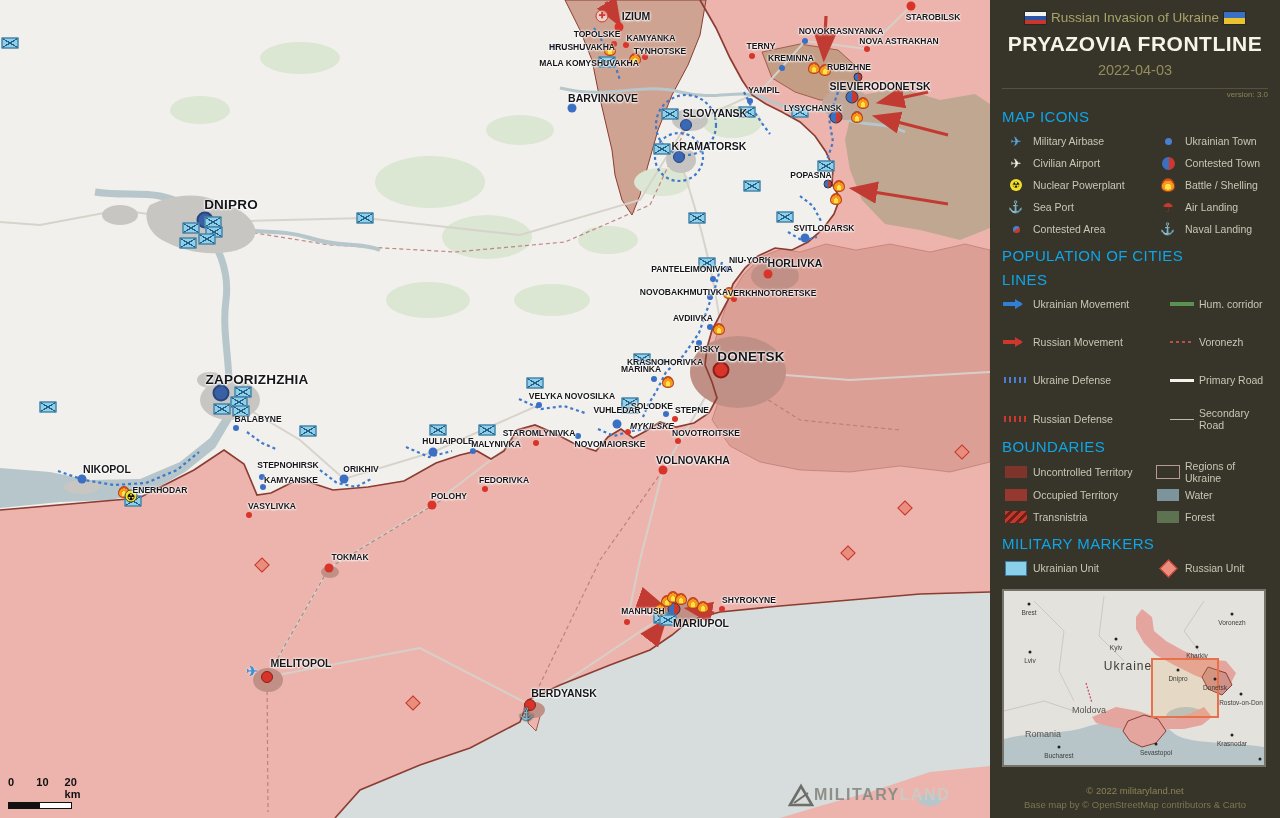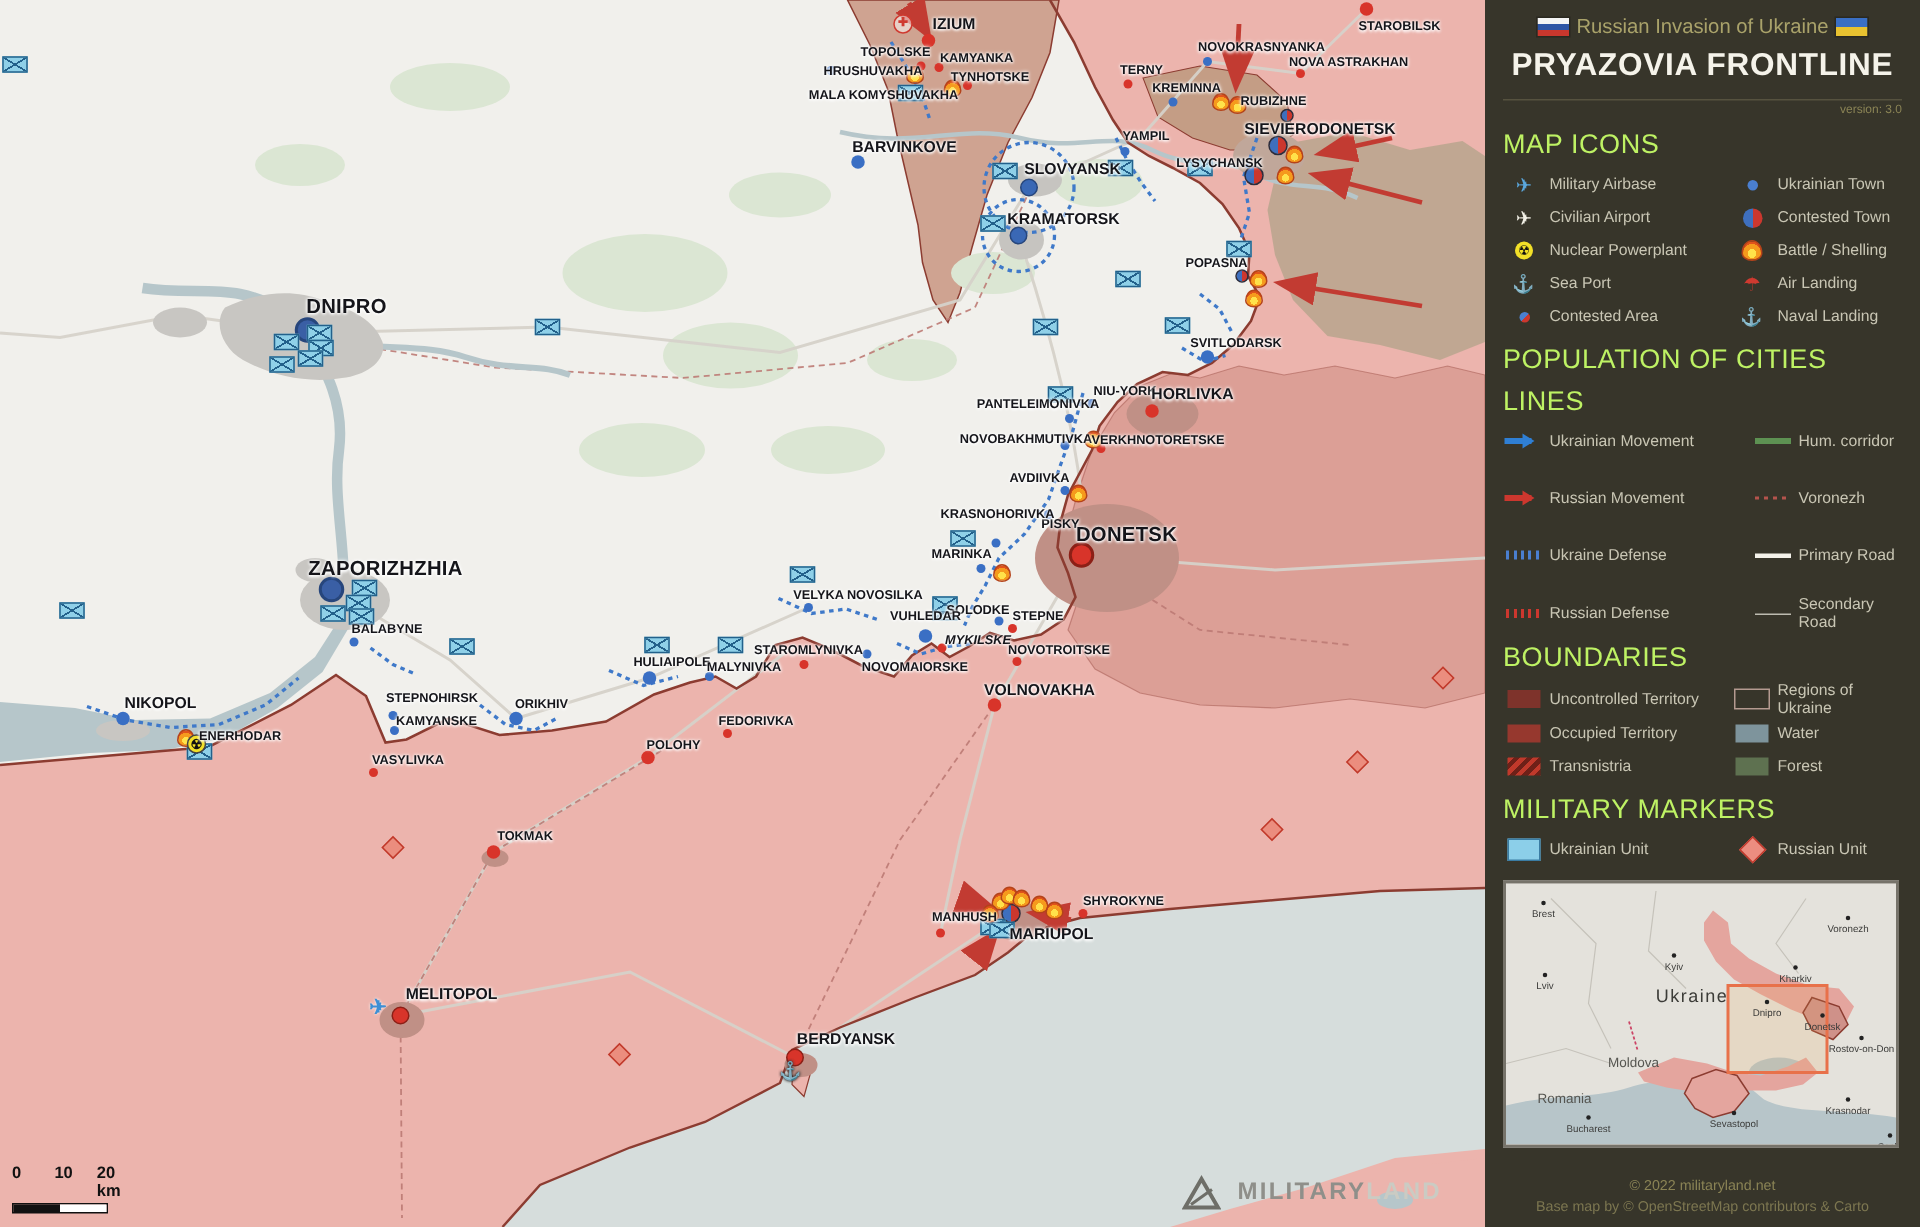--- a/index.html
+++ b/index.html
@@ -43,35 +43,35 @@
   .mi.airdrop::before{content:"✚";color:#cf3a30;font-size:8px;display:block;text-align:center;line-height:10px;}
   
   .scalebar{position:absolute;left:8px;top:776px;z-index:6;color:#111;font-size:11px;font-weight:bold;}
   .scalebar .nums{display:flex;width:86px;}
   .scalebar .nums span:nth-child(1){width:30px;} .scalebar .nums span:nth-child(2){width:30px;}
   .scalebar .bar{margin-top:2px;width:64px;height:7px;border:1px solid #111;display:flex;}
   .scalebar .bar i{flex:1;background:#111;} .scalebar .bar b{flex:1;background:#fff;}
   
   .watermark{position:absolute;left:533px;top:763px;z-index:7;display:flex;align-items:center;gap:10px;color:#fff;
      font-size:33px;font-weight:bold;text-shadow:0 2px 4px rgba(90,90,90,.55);opacity:.96;}
-  .ml-logo{position:absolute;left:788px;top:783px;z-index:7;display:flex;align-items:center;gap:11px;}
+  .ml-logo{position:absolute;left:788px;top:783px;z-index:7;display:flex;align-items:center;gap:0;}
   .ml-logo .brand{font-size:16px;font-weight:bold;letter-spacing:1.5px;color:#8f8f8a;}
   .ml-logo .brand .lt{color:#cbcbc3;}
   
   .sidebar{width:290px;height:818px;background:#37352a;flex:none;color:#c9c6b4;padding:8px 12px 6px 12px;display:flex;flex-direction:column;}
   .sb-sub{display:flex;align-items:center;justify-content:center;gap:4px;margin-top:2px;}
   .sb-sub .t{color:#a9a26a;font-size:13.5px;}
   .flag{width:23px;height:14px;border:1px solid #2a2920;flex:none;}
   .flag.ru{background:linear-gradient(180deg,#f4f4f4 0 33%,#2d55a5 33% 66%,#c8372d 66% 100%);}
   .flag.ua{background:linear-gradient(180deg,#3a6fc4 0 50%,#e8c230 50% 100%);}
   .sb-title{text-align:center;color:#f5f3ea;font-size:21px;font-weight:bold;letter-spacing:.5px;margin-top:7px;}
   .sb-date{text-align:center;color:#948d5b;font-size:14.5px;margin-top:6px;}
   .sb-div{border-top:1px solid #56523f;margin:10px 0 1px 0;}
   .sb-version{text-align:right;font-size:8px;color:#8a8355;margin-bottom:2px;}
-  .sec-title{color:#bef264;font-size:18px;letter-spacing:.4px;margin:7px 0 5px 0;}
+  .sec-title{color:#0ea5e9;font-size:15px;letter-spacing:.4px;margin:7px 0 5px 0;}
   .legend-grid{display:grid;grid-template-columns:150px 1fr;grid-auto-flow:column;column-gap:2px;row-gap:0;}
   .li{display:flex;align-items:center;min-height:22px;}
   .li .lt{font-size:10.5px;color:#c9c6b4;}
   .ic{width:28px;height:16px;display:inline-flex;align-items:center;justify-content:center;flex:none;margin-right:3px;position:relative;}
   .ic-airbase::before{content:"✈";color:#5aa7dd;font-size:13px;}
   .ic-airport::before{content:"✈";color:#f2f0e6;font-size:13px;}
   .ic-nuclear::before{content:"☢";color:#111;font-size:9px;line-height:12px;width:12px;height:12px;border-radius:50%;background:#f2e028;text-align:center;}
   .ic-seaport::before{content:"⚓";color:#f2f0e6;font-size:12px;}
   .ic-contested-area::before{content:"";width:7px;height:7px;border-radius:50%;background:linear-gradient(135deg,#4a7fd0 0 50%,#cc372e 50% 100%);}
   .ic-ua-town::before{content:"";width:7px;height:7px;border-radius:50%;background:#4a7fd0;}
@@ -278,21 +278,21 @@
         <span class="lab md" style="position: absolute; left: 795px; top: 263px;">HORLIVKA</span>
         <span class="mk vil-ua" style="position: absolute; left: 710px; top: 297px;"></span>
         <span class="lab sm" style="position: absolute; left: 684px; top: 292px;">NOVOBAKHMUTIVKA</span>
         <span class="mk vil-ru" style="position: absolute; left: 734px; top: 299px;"></span>
         <span class="lab sm" style="position: absolute; left: 772px; top: 293px;">VERKHNOTORETSKE</span>
         <span class="mk vil-ua" style="position: absolute; left: 710px; top: 327px;"></span>
         <span class="lab sm" style="position: absolute; left: 693px; top: 318px;">AVDIIVKA</span>
         <span class="mk vil-ua" style="position: absolute; left: 699px; top: 343px;"></span>
         <span class="lab sm" style="position: absolute; left: 707px; top: 349px;">PISKY</span>
         <span class="mk vil-ua" style="position: absolute; left: 664px; top: 362px;"></span>
-        <span class="lab sm" style="position: absolute; left: 665px; top: 342px;">KRASNOHORIVKA</span>
+        <span class="lab sm" style="position: absolute; left: 665px; top: 362px;">KRASNOHORIVKA</span>
         <span class="mk vil-ua" style="position: absolute; left: 654px; top: 379px;"></span>
         <span class="lab sm" style="position: absolute; left: 641px; top: 369px;">MARINKA</span>
         <span class="mk cap-ru" style="position: absolute; left: 721px; top: 370px;"></span>
         <span class="lab lg" style="position: absolute; left: 751px; top: 356px;">DONETSK</span>
         <span class="mk vil-ua" style="position: absolute; left: 666px; top: 414px;"></span>
         <span class="lab sm" style="position: absolute; left: 652px; top: 406px;">SOLODKE</span>
         <span class="mk vil-ru" style="position: absolute; left: 675px; top: 419px;"></span>
         <span class="lab sm" style="position: absolute; left: 692px; top: 410px;">STEPNE</span>
         <span class="mk town-ua" style="position: absolute; left: 617px; top: 424px;"></span>
         <span class="lab sm" style="position: absolute; left: 617px; top: 410px;">VUHLEDAR</span>
@@ -428,20 +428,21 @@
     </div>
   </div>
 
   <aside class="sidebar">
     <div class="sb-sub">
       <span class="flag ru"></span>
       <span class="t">Russian Invasion of Ukraine</span>
       <span class="flag ua"></span>
     </div>
     <div class="sb-title">PRYAZOVIA FRONTLINE</div>
+    <div class="sb-date">2022-04-03</div>
     <div class="sb-div"></div>
     <div class="sb-version">version: 3.0</div>
 
     <div id="legend">
         <div class="sec-title">MAP ICONS</div>
         <div class="legend-grid" style="grid-template-rows: repeat(5, auto);">
           <div class="li">
             <span class="ic ic-airbase"></span>
             <span class="lt">Military Airbase</span>
           </div>

